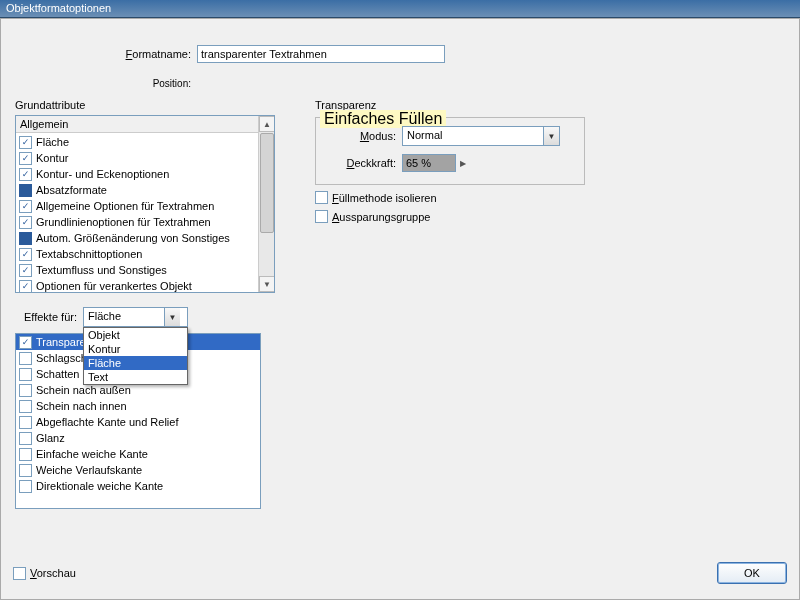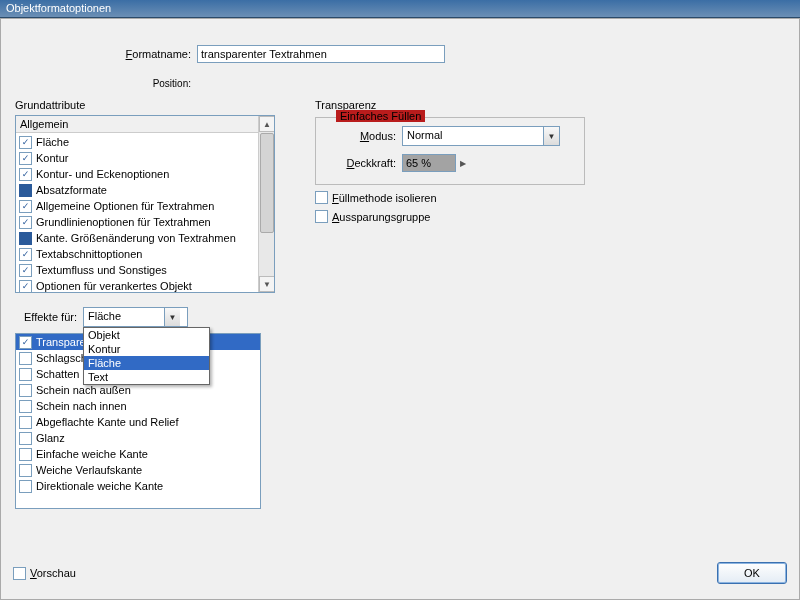--- a/index.html
+++ b/index.html
@@ -120,44 +120,44 @@
   .dropdown .dd-btn {
     width: 16px;
     border-left: 1px solid #7a9ebd;
     background: linear-gradient(#f8f8f8,#dcdcdc);
     display:flex;align-items:center;justify-content:center;
     font-size:8px;color:#333;
   }
   .dd-list {
     position: absolute;
     top: 19px; left: -1px;
-    width: 127px;
+    width: 105px;
     background: #fff;
     border: 1px solid #666;
     z-index: 50;
     box-shadow: 2px 2px 3px rgba(0,0,0,0.3);
   }
   .dd-opt {
     padding: 1px 4px;
     font-size: 11px;
   }
   .dd-opt.hi { background: #316ac5; color: #fff; }
   .fieldset {
     border: 1px solid #bbb;
     margin: 6px 0;
     padding: 8px 10px 12px 10px;
     position: relative;
     width: 270px;
   }
   .fieldset .legend {
     position: absolute;
-    top: -8px; left: 20px;
-    background: #b91c1c;
+    top: -8px; left: 4px;
+    background: #fef9c3;
     padding: 0 4px;
-    font-size: 11px;
+    font-size: 16px;
   }
   .num-input {
     border: 1px solid #7a9ebd;
     background: #a3a3a3;
     width: 54px; height: 18px;
     padding: 1px 3px;
     font-size: 11px;
     font-family: inherit;
   }
   .fxlist {
@@ -248,21 +248,21 @@
           <div class="lb-item">
               <span class="chk">✓</span>
               <span>Allgemeine Optionen für Textrahmen</span>
             </div>
           <div class="lb-item">
               <span class="chk">✓</span>
               <span>Grundlinienoptionen für Textrahmen</span>
             </div>
           <div class="lb-item">
               <span class="chk fill"></span>
-              <span>Kante. Größenänderung von Textrahmen</span>
+              <span>Autom. Größenänderung von Sonstiges</span>
             </div>
           <div class="lb-item">
               <span class="chk">✓</span>
               <span>Textabschnittoptionen</span>
             </div>
           <div class="lb-item">
               <span class="chk">✓</span>
               <span>Textumfluss und Sonstiges</span>
             </div>
           <div class="lb-item">

